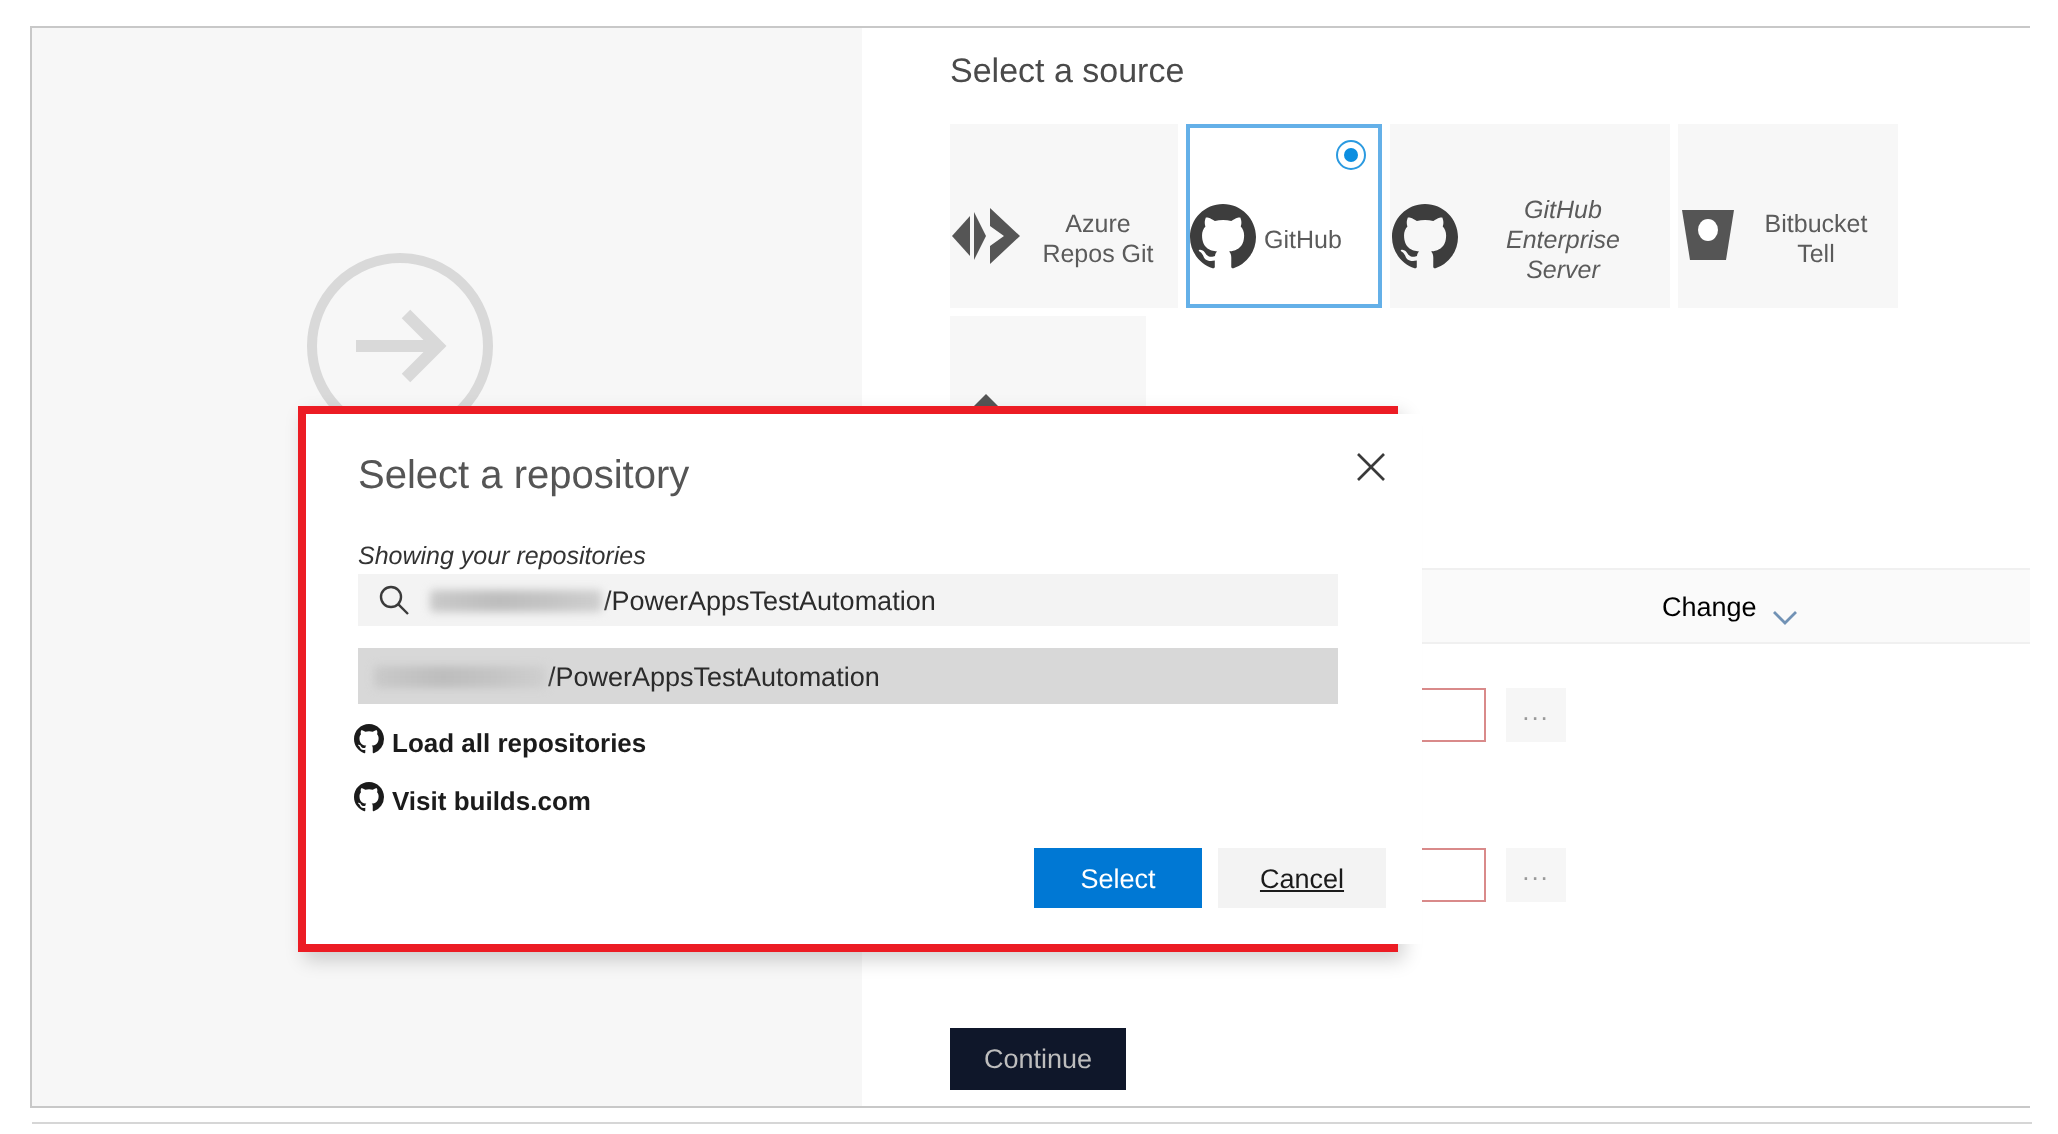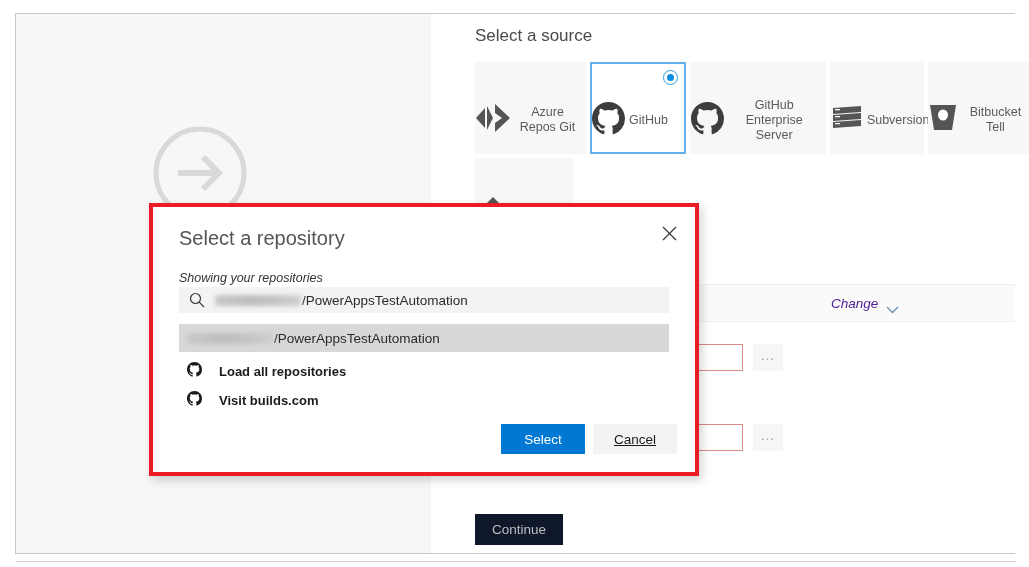--- a/index.html
+++ b/index.html
@@ -123,21 +123,21 @@
     box-sizing: border-box;
     display: flex;
     flex-direction: row;
     align-items: center;
     justify-content: flex-start;
     position: relative;
     padding-top: 20px;
   }
   .tile.w-azure   { width: 114px; height: 92px; }
   .tile.w-github  { width: 98px;  height: 92px; }
-  .tile.w-ghes    { width: 140px; height: 92px; }
+  .tile.w-ghes    { width: 140px; height: 92px; font-style: italic; }
   .tile.w-svn     { width: 94px;  height: 92px; }
   .tile.w-bitb    { width: 110px; height: 92px; }
   .tile.w-git     { width: 98px;  height: 92px; }
 
   .tile.selected {
     border: 2px solid #64b0e8;
     background: #ffffff;
   }
 
   .tile-icon {
@@ -194,23 +194,22 @@
     top: 11px;
     font-size: 13.5px;
     color: #7192b5;
     white-space: nowrap;
   }
   .conn-change {
     position: absolute;
     left: 400px;
     top: 11px;
     font-size: 13.5px;
-    color: #4c1d95;
-    white-space: nowrap;
-    font-style: italic;
+    color: #000000;
+    white-space: nowrap;
   }
   .conn-chevron {
     position: absolute;
     left: 455px;
     top: 15px;
   }
 
   
   .field-label {
     position: absolute;
@@ -282,20 +281,21 @@
     box-sizing: border-box;
     background: #ffffff;
     box-shadow: 3px 4px 9px rgba(0,0,0,0.18);
   }
 
   .modal {
     position: absolute;
     left: 0; top: 0;
     width: 100%; height: 100%;
     background: #ffffff;
+    padding-left: 16px;
   }
 
   .modal-title {
     position: absolute;
     left: 26px;
     top: 20px;
     font-size: 20px;
     color: #555;
     font-weight: 400;
     white-space: nowrap;
@@ -372,24 +372,24 @@
     align-items: center;
     padding-left: 8px;
     box-sizing: border-box;
     font-size: 13.5px;
     color: #2b2b2b;
     white-space: nowrap;
   }
 
   .action-row {
     position: absolute;
-    left: 34px;
-    display: flex;
-    align-items: center;
-    gap: 17px;
+    left: 24px;
+    display: flex;
+    align-items: center;
+    gap: 4px;
     font-size: 13px;
     color: #1b1b1b;
     font-weight: bold;
     white-space: nowrap;
     cursor: pointer;
   }
   .action-row.a1 { top: 155px; }
   .action-row.a2 { top: 184px; }
 
   .modal-buttons {
@@ -460,33 +460,20 @@
 
           <div class="tile w-ghes">
             <div class="tile-icon">
               <svg width="33" height="33" viewBox="0 0 16 16">
                   <path fill="#3d3d3d" d="M8 0C3.58 0 0 3.58 0 8c0 3.54 2.29 6.53 5.47 7.59.4.07.55-.17.55-.38 0-.19-.01-.82-.01-1.49-2.01.37-2.53-.49-2.69-.94-.09-.23-.48-.94-.82-1.13-.28-.15-.68-.52-.01-.53.63-.01 1.08.58 1.23.82.72 1.21 1.87.87 2.33.66.07-.52.28-.87.51-1.07-1.78-.2-3.64-.89-3.64-3.95 0-.87.31-1.59.82-2.15-.08-.2-.36-1.02.08-2.12 0 0 .67-.21 2.2.82.64-.18 1.32-.27 2-.27s1.36.09 2 .27c1.53-1.04 2.2-.82 2.2-.82.44 1.1.16 1.92.08 2.12.51.56.82 1.27.82 2.15 0 3.07-1.87 3.75-3.65 3.95.29.25.54.73.54 1.48 0 1.07-.01 1.93-.01 2.2 0 .21.15.46.55.38A8.01 8.01 0 0 0 16 8c0-4.42-3.58-8-8-8z"></path>
                 </svg>
             </div>
             <div class="tile-label">GitHub Enterprise Server</div>
           </div>
 
-          <div class="tile w-svn">
-            <div class="tile-icon">
-              <svg width="32" height="28" viewBox="0 0 32 28">
-                <path d="M2 4 L30 2 L30 8 L2 10 Z" fill="#555"></path>
-                <path d="M2 11 L30 9 L30 15 L2 17 Z" fill="#555"></path>
-                <path d="M2 18 L30 16 L30 22 L2 24 Z" fill="#555"></path>
-                <rect x="4" y="5" width="5" height="1.3" fill="#fff"></rect>
-                <rect x="4" y="12" width="5" height="1.3" fill="#fff"></rect>
-                <rect x="4" y="19" width="5" height="1.3" fill="#fff"></rect>
-              </svg>
-            </div>
-            <div class="tile-label">Subversion</div>
-          </div>
 
           <div class="tile w-bitb">
             <div class="tile-icon">
               <svg width="28" height="30" viewBox="0 0 28 30">
                 <path d="M1 2 L27 2 L23 27 L5 27 Z" fill="#555"></path>
                 <ellipse cx="14" cy="12" rx="5" ry="5.5" fill="#ffffff"></ellipse>
               </svg>
             </div>
             <div class="tile-label">Bitbucket Tell</div>
           </div>

